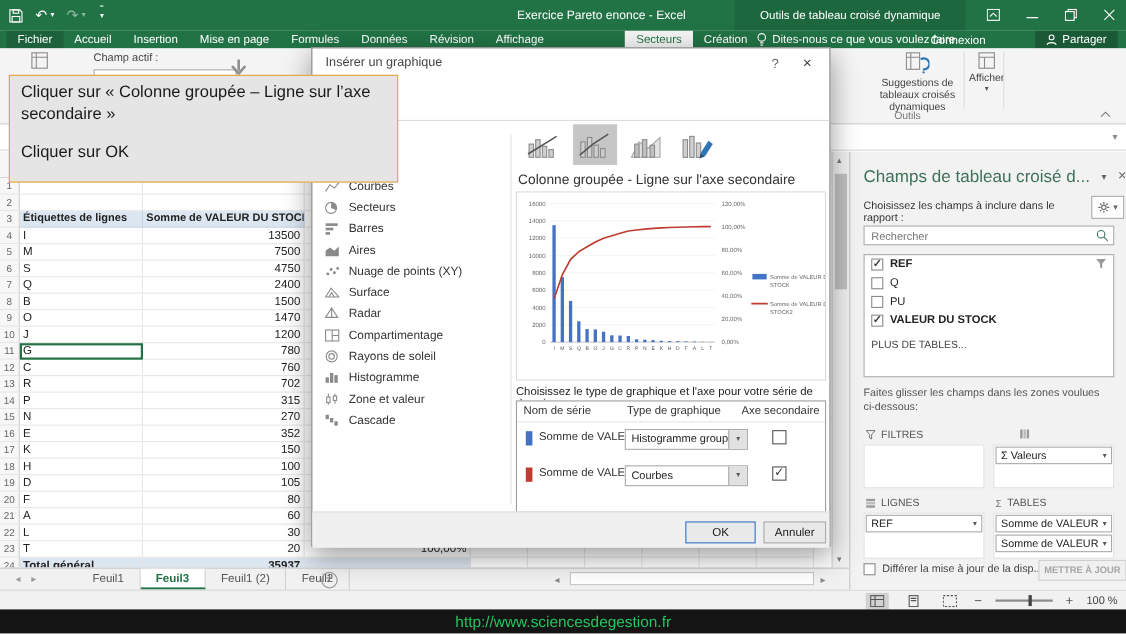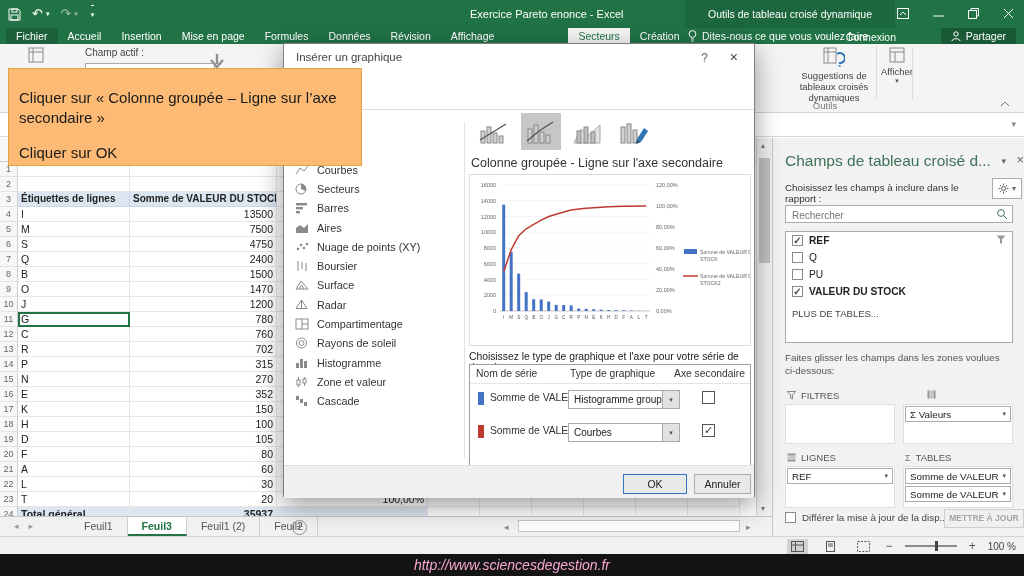--- a/index.html
+++ b/index.html
@@ -5,21 +5,21 @@
   html,body{margin:0;padding:0;background:#888;}
   #app{position:relative;width:1024px;height:576px;background:#fff;overflow:hidden;
        font-family:"Liberation Sans",sans-serif;color:#222;}
   
   .titlebar{position:absolute;left:0;top:0;width:1024px;height:28px;background:#217346;color:#fff;}
   .qat{position:absolute;left:8px;top:4px;display:flex;gap:11px;align-items:center;height:20px;}
   .qat span{font-size:13px;line-height:18px;color:#fff;}
   .qat .dim{opacity:.5;}
   .qat .dd{font-size:7px;margin-left:-8px;}
   .title-text{position:absolute;left:470px;top:8px;font-size:11px;color:#fff;white-space:nowrap;}
-  .context-hdr{position:absolute;left:685px;top:0;width:210px;height:28px;background:rgba(0,0,0,.10);
+  .context-hdr{position:absolute;left:668px;top:0;width:210px;height:28px;background:rgba(0,0,0,.10);
                display:flex;align-items:center;justify-content:center;font-size:10.5px;color:#fff;}
   .winctl{position:absolute;right:10px;top:8px;display:flex;gap:24px;align-items:center;}
   
   .tabsbar{position:absolute;left:0;top:28px;width:1024px;height:16px;background:#217346;}
   #ribbon-tabs{display:flex;height:16px;align-items:stretch;padding-left:6px;}
   .rtab{color:#fff;font-size:10.5px;padding:2px 10px 0 10px;white-space:nowrap;}
   .rtab-file{background:rgba(0,0,0,.15);}
   .rtab.ctx-first{margin-left:64px;}
   .rtab.active{background:#F4F4F4;color:#217346;}
   .tellme{position:absolute;left:688px;top:2px;display:flex;gap:5px;align-items:center;color:#fff;font-size:10.5px;white-space:nowrap;}
@@ -72,22 +72,22 @@
   .hscroll-track{position:absolute;left:518px;top:3px;width:222px;height:12px;background:#fff;border:1px solid #C6C6C6;box-sizing:border-box;}
   .hscroll-r{position:absolute;left:746px;top:5px;color:#888;font-size:9px;}
   .statusbar{position:absolute;left:0;top:536px;width:1024px;height:18px;background:#F1F1F1;border-top:1px solid #D4D4D4;box-sizing:border-box;font-size:10px;color:#444;}
   .ready{position:absolute;left:9px;top:19px;}
   .sb-right{position:absolute;right:8px;top:1px;display:flex;align-items:center;gap:12px;height:16px;}
   .viewbtn{padding:2px 4px;display:flex;align-items:center;}
   .viewbtn.sel{background:#D2D2D2;}
   .zoom-track{position:relative;width:52px;height:2px;background:#8A8A8A;}
   .zoom-thumb{position:absolute;left:30px;top:-4px;width:3px;height:10px;background:#444;}
   .zsign{font-size:12px;color:#555;}
-  .footer{position:absolute;left:0;top:554px;width:1024px;height:22px;background:#141414;color:#f9a8d4;
-          display:flex;align-items:center;justify-content:center;font-size:14px;font-style:italic;}
+  .footer{position:absolute;left:0;top:554px;width:1024px;height:22px;background:#141414;color:#22c55e;
+          display:flex;align-items:center;justify-content:center;font-size:14px;}
   
   .fields-panel{position:absolute;left:772px;top:138px;width:260px;height:398px;background:#F2F2F2;
                 border-left:1px solid #C8C8C8;box-sizing:border-box;z-index:5;}
   .fp-title{position:absolute;left:12px;top:14px;font-size:15.5px;color:#3E7258;white-space:nowrap;width:210px;overflow:hidden;}
   .fp-opt{position:absolute;right:26px;top:18px;color:#666;font-size:9px;}
   .fp-close{position:absolute;right:8px;top:14px;color:#666;font-size:13px;}
   .fp-choose{position:absolute;left:12px;top:44px;width:196px;font-size:9.8px;color:#333;}
   .gearbox{position:absolute;right:10px;top:40px;width:28px;height:19px;border:1px solid #ABABAB;background:#FDFDFD;
            display:flex;align-items:center;justify-content:center;gap:3px;color:#666;font-size:8px;}
   .fp-search{position:absolute;left:12px;top:67px;width:228px;height:18px;background:#fff;border:1px solid #ABABAB;box-sizing:border-box;}
@@ -137,22 +137,22 @@
   .sel-box .sd{position:absolute;right:0;top:0;width:17px;height:100%;background:#E1E1E1;border-left:1px solid #ABABAB;
                box-sizing:border-box;text-align:center;font-size:7px;color:#555;line-height:17px;}
   .st-cb{position:absolute;left:232px;width:13px;height:13px;border:1px solid #555;background:#fff;box-sizing:border-box;
          font-size:11px;line-height:11px;text-align:center;color:#333;}
   .dlg-foot{position:absolute;left:0;top:421px;width:100%;height:32px;background:#F0F0F0;border-top:1px solid #DFDFDF;}
   .btn{position:absolute;top:8px;height:20px;font-size:10.5px;color:#222;background:#E9E9E9;border:1px solid #ABABAB;
        box-sizing:border-box;text-align:center;line-height:18px;}
   .btn-ok{left:339px;width:64px;border:1px solid #3273C4;}
   .btn-cancel{left:410px;width:57px;}
   
-  .callout{position:absolute;left:8px;top:68px;width:354px;height:98px;background:#fdba74;border:1px solid #E0A33E;
-           box-sizing:border-box;padding:19px 10px;font-size:15px;color:#1A1A1A;z-index:30;line-height:1.35;}
+  .callout{position:absolute;left:8px;top:68px;width:354px;height:98px;background:#e5e5e5;border:1px solid #E0A33E;
+           box-sizing:border-box;padding:5px 10px;font-size:15px;color:#1A1A1A;z-index:30;line-height:1.35;}
   .callout .l2{margin-top:14px;}
   svg{display:block;}
 </style>
 </head>
 <body>
 
 <div id="app">
 
   <div class="titlebar">
     <div class="qat">
@@ -764,32 +764,20 @@
         <div class="ct-item">
           <span>
             <svg width="14" height="12" viewBox="0 0 14 12">
               <circle cx="3" cy="8" r="1.3" fill="#8a8a8a"></circle>
               <circle cx="6" cy="4" r="1.3" fill="#8a8a8a"></circle>
               <circle cx="9" cy="7" r="1.3" fill="#8a8a8a"></circle>
               <circle cx="12" cy="3" r="1.3" fill="#8a8a8a"></circle>
             </svg>
           </span>
           <span>Nuage de points (XY)</span>
-        </div>
-        <div class="ct-item">
-          <span>
-            <svg width="14" height="12" viewBox="0 0 14 12">
-              <g stroke="#8a8a8a">
-                <line x1="3" y1="1" x2="3" y2="11"></line>
-                <line x1="7" y1="2" x2="7" y2="9"></line>
-                <line x1="11" y1="3" x2="11" y2="11"></line>
-              </g>
-            </svg>
-          </span>
-          <span>Boursier</span>
         </div>
         <div class="ct-item">
           <span>
             <svg width="14" height="12" viewBox="0 0 14 12">
               <path d="M1 10 L6 2 L13 10 Z" fill="none" stroke="#8a8a8a"></path>
               <path d="M4 10 L6.5 6 L9 10" fill="none" stroke="#8a8a8a"></path>
             </svg>
           </span>
           <span>Surface</span>
         </div>

